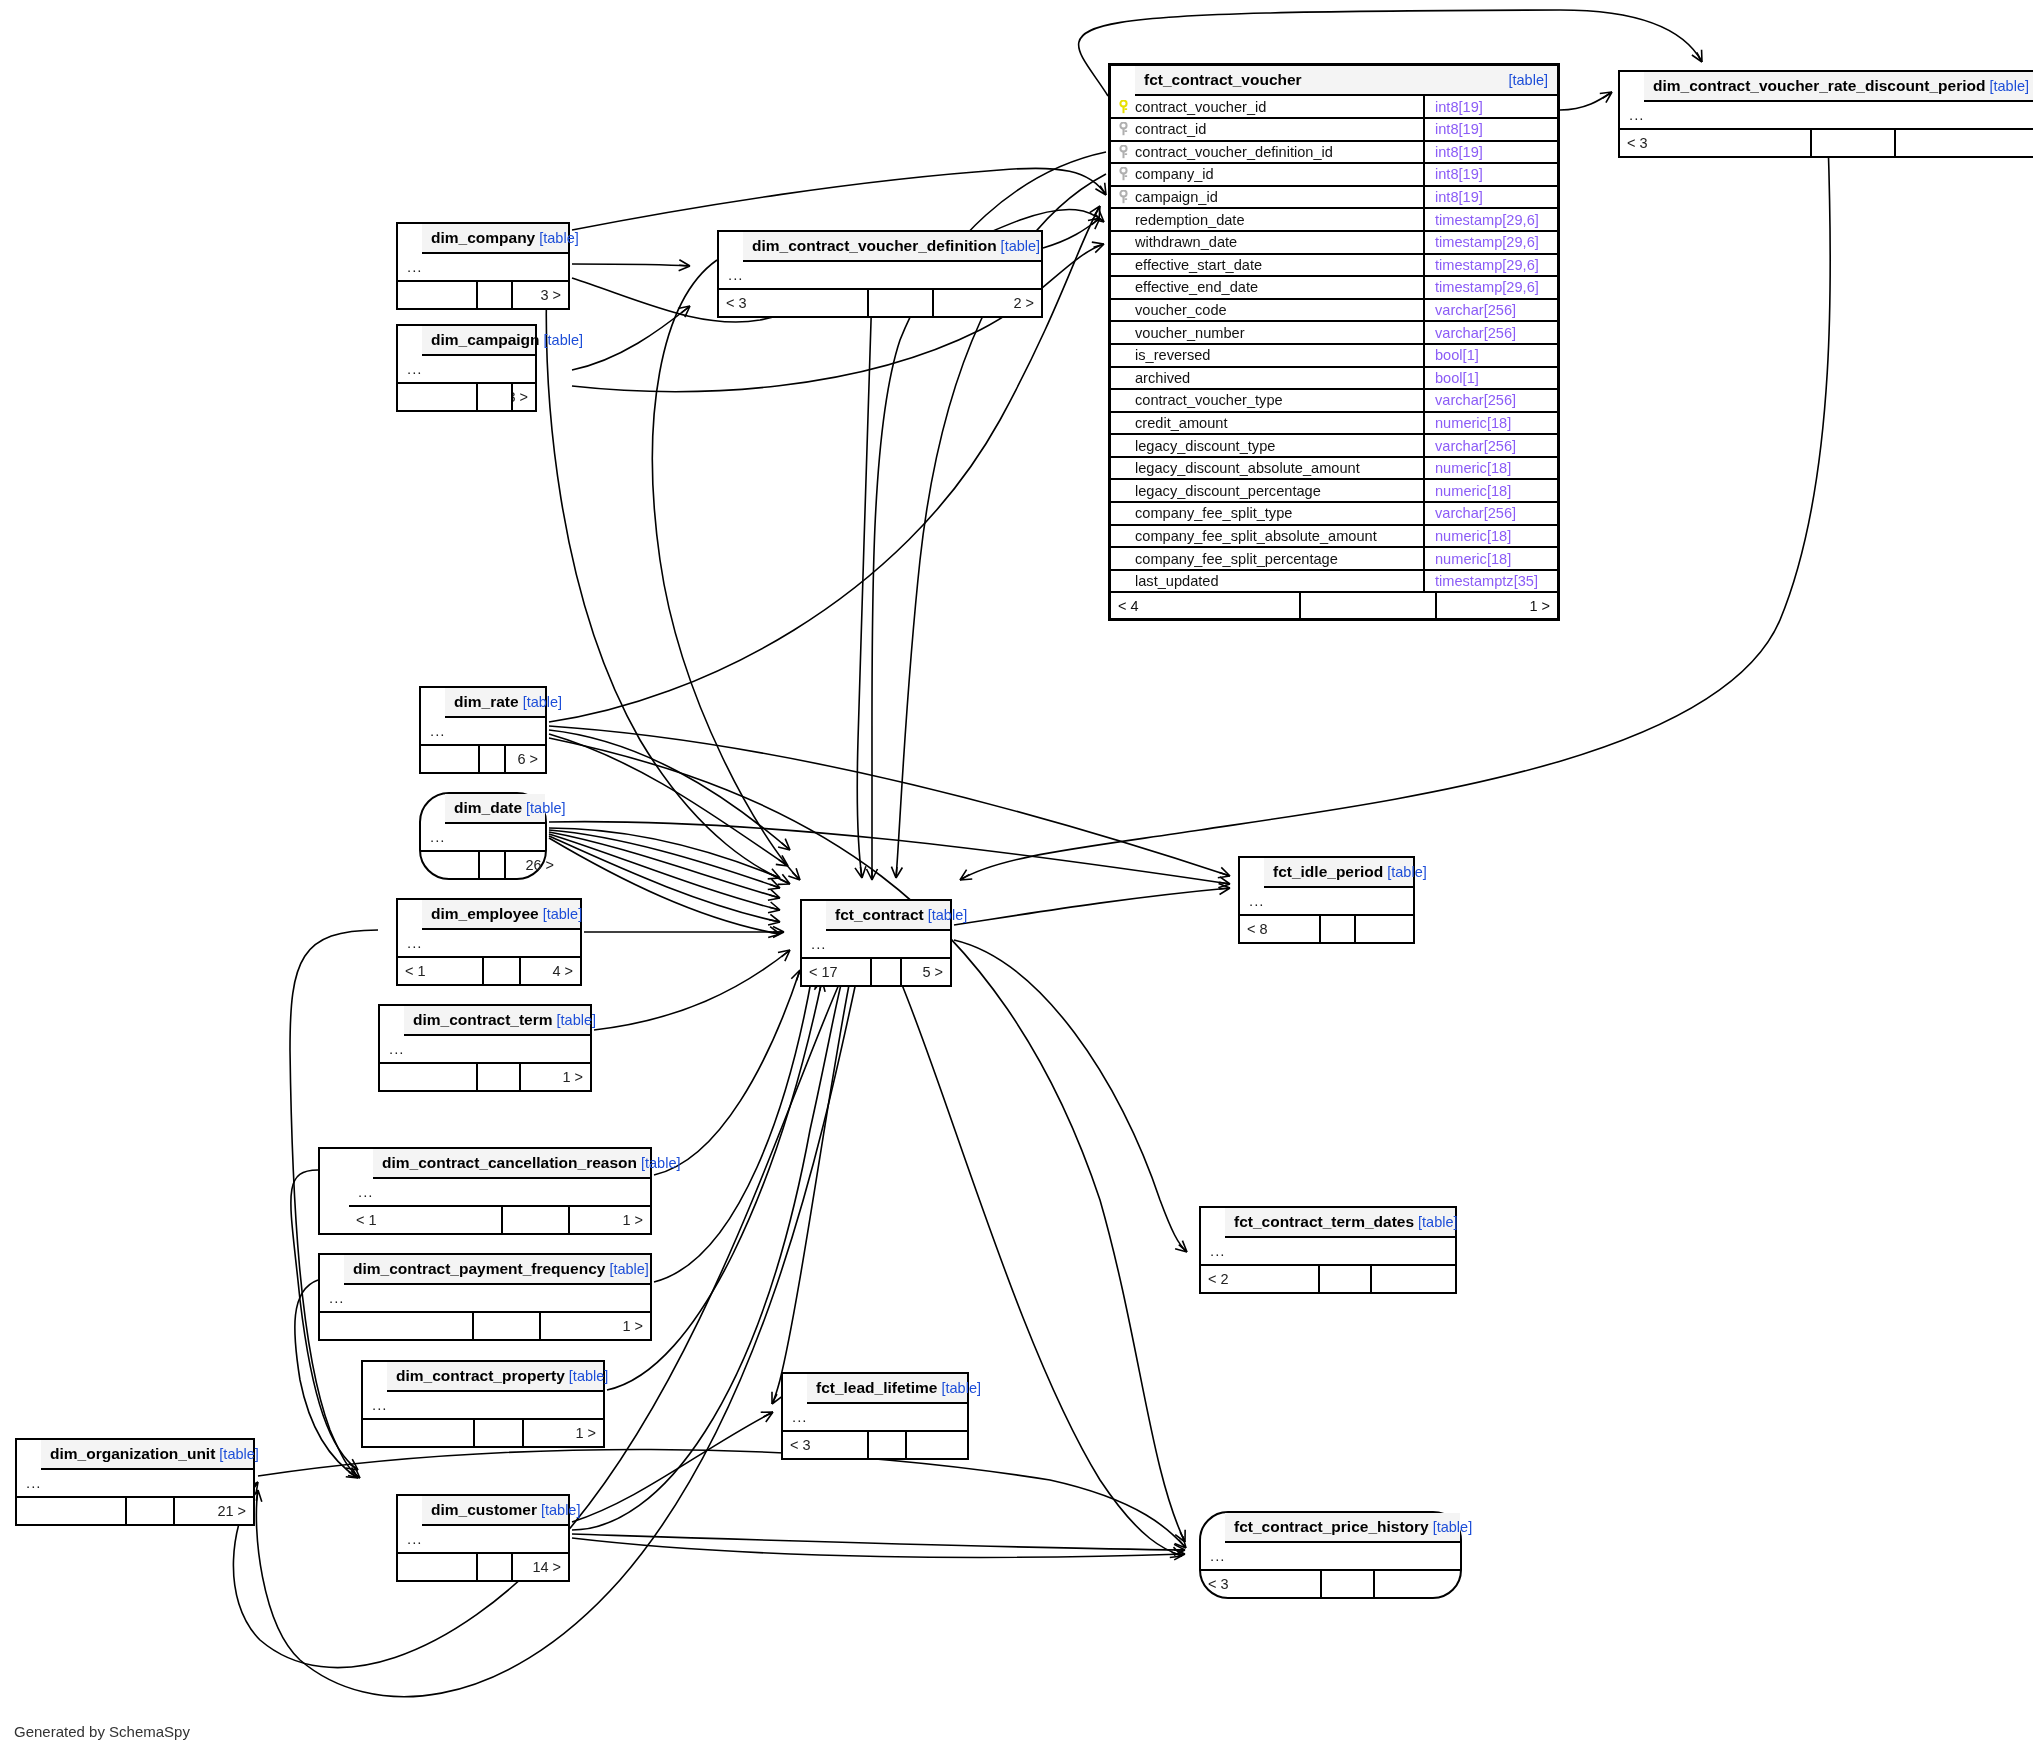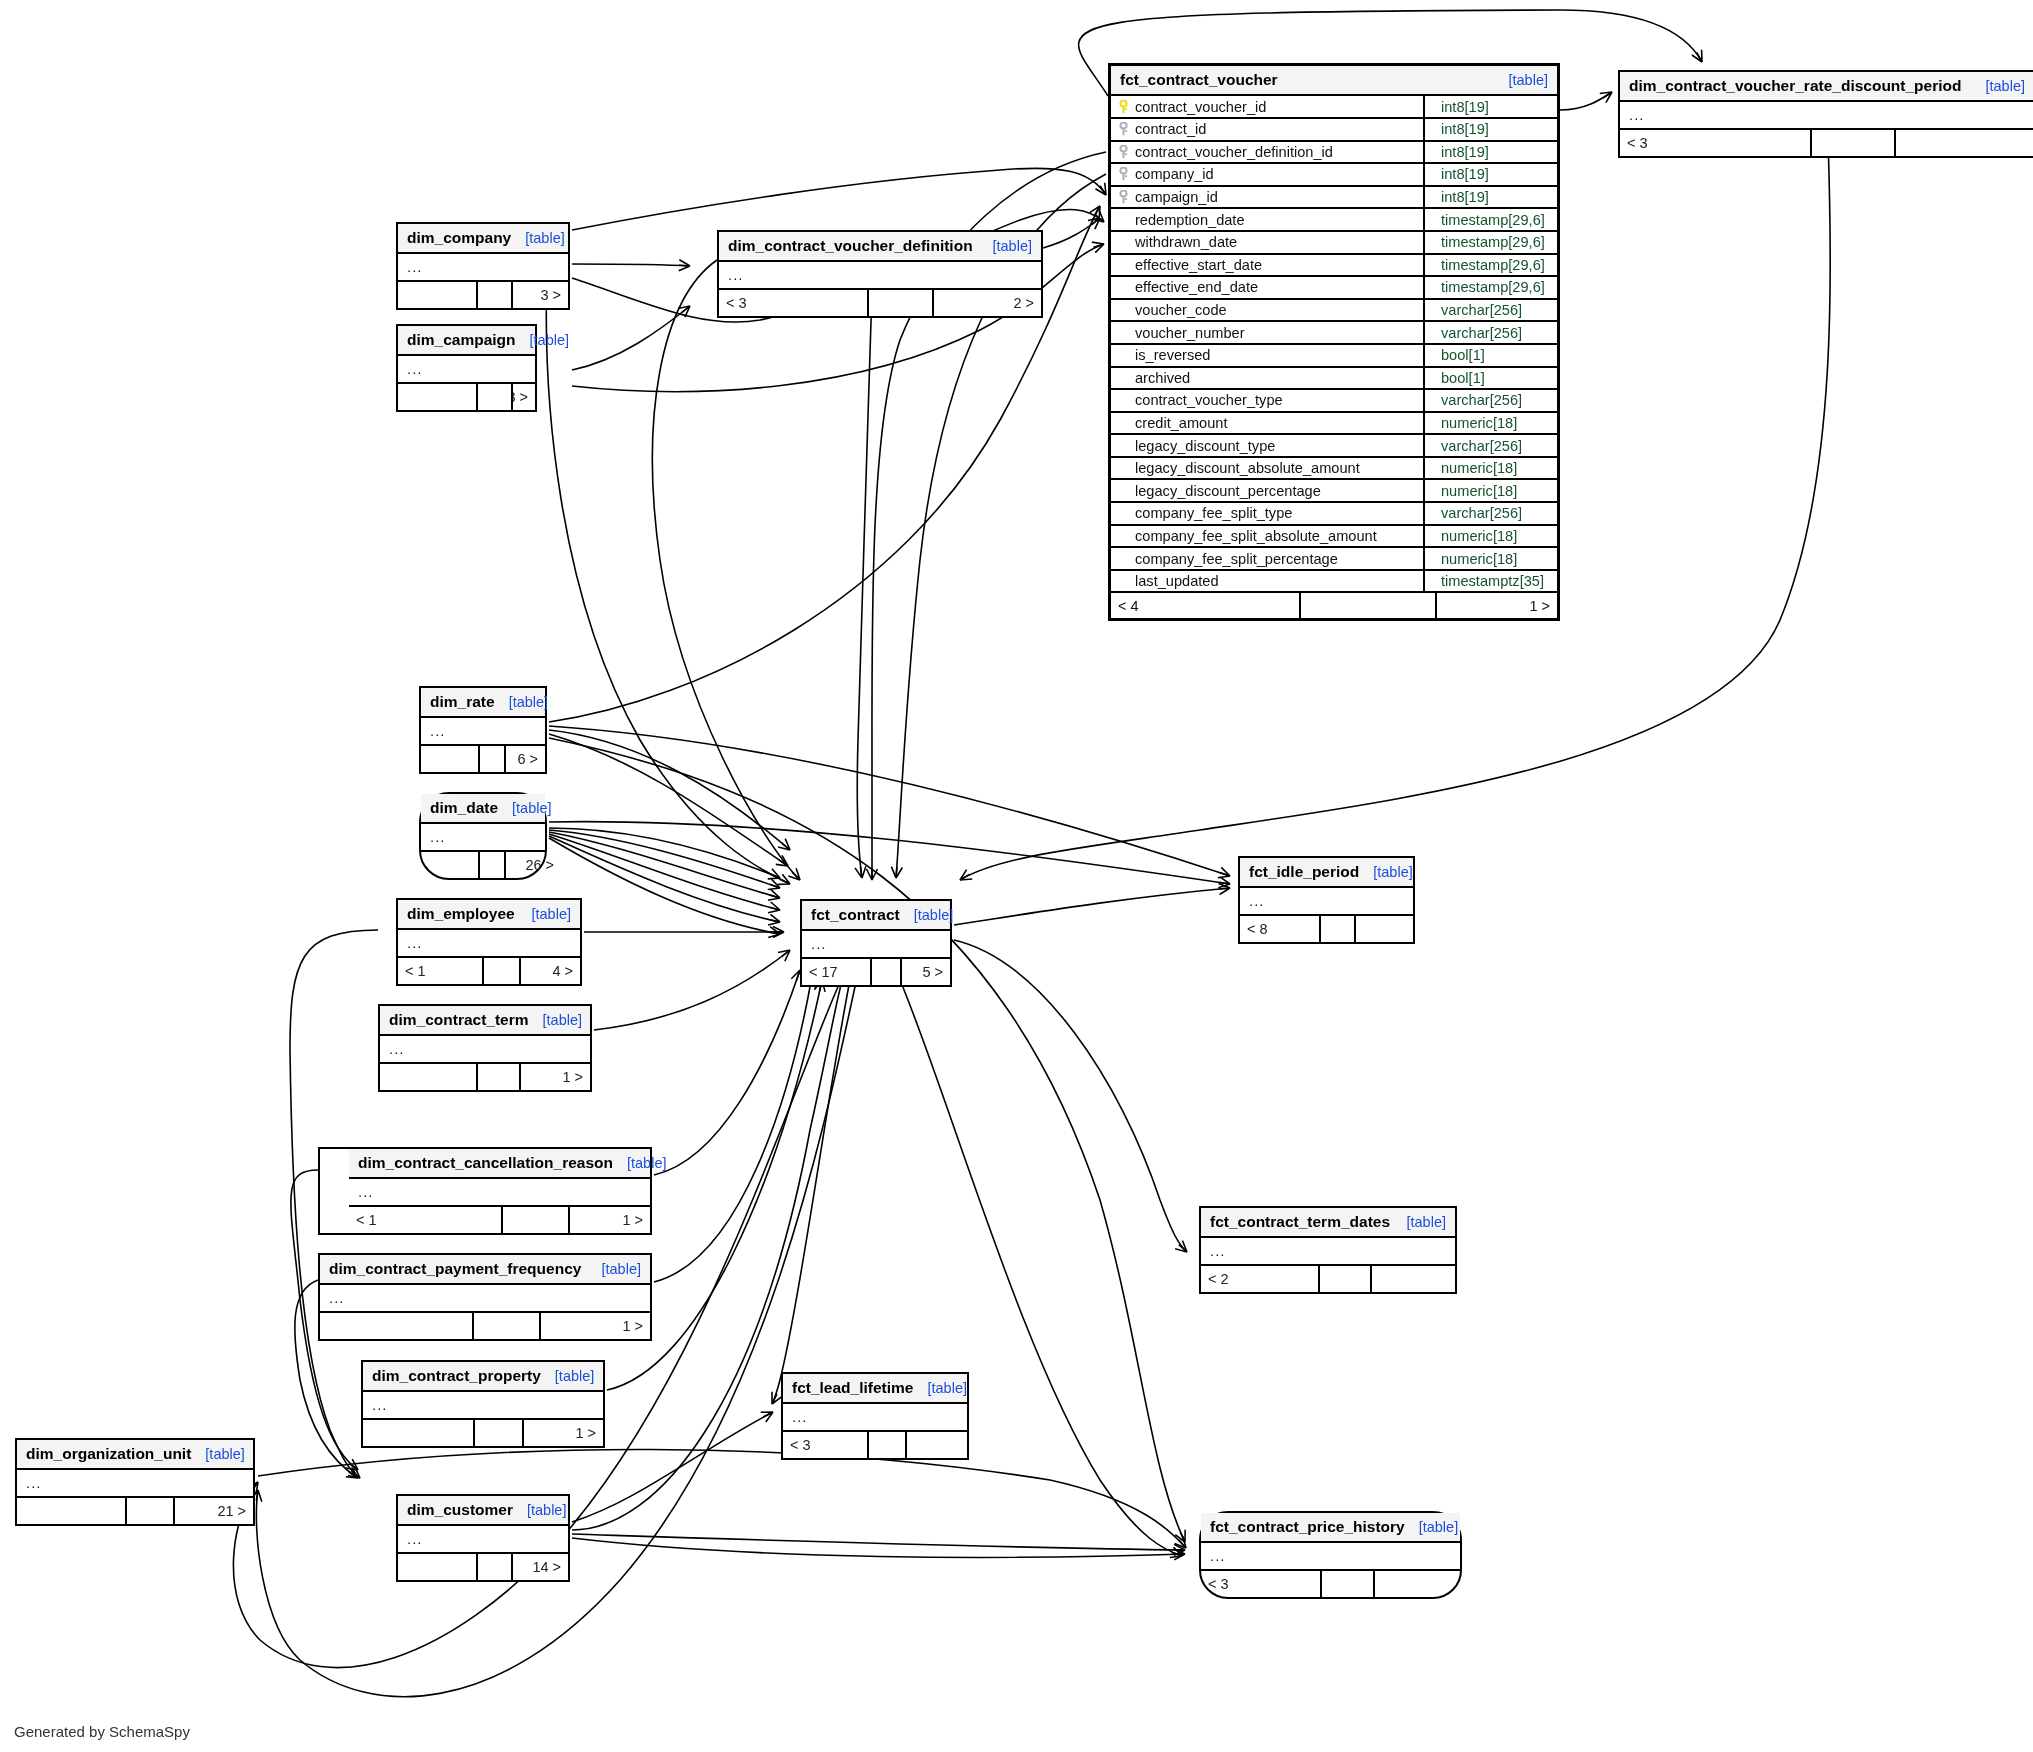--- a/index.html
+++ b/index.html
@@ -40,22 +40,23 @@
   .tbl.major { border-width: 3px; }
   .tbl-title {
     box-sizing: border-box;
     background: #f4f4f4;
     border-bottom: 2px solid #000;
     padding: 4px 9px 5px 9px;
     white-space: nowrap;
     display: flex;
     align-items: baseline;
     justify-content: space-between;
-    gap: 14px;
+    gap: 4px;
     line-height: 1.25;
+    margin-left: 24px;
   }
   .tbl-name {
     font-weight: bold;
     font-size: 15.5px;
     color: #000;
   }
   .tbl-tag {
     font-weight: normal;
     font-size: 14.5px;
     color: #1d4ed8;
@@ -114,24 +115,24 @@
     height: 100%;
     font-size: 14.6px;
     color: #111;
     white-space: nowrap;
   }
   .col-type {
     box-sizing: border-box;
     flex: 1 1 auto;
     display: flex;
     align-items: center;
-    padding-left: 16px;
+    padding-left: 10px;
     height: 100%;
     font-size: 14.6px;
-    color: #14532d;
+    color: #8b5cf6;
     white-space: nowrap;
   }
   .keyslot {
     width: 13px;
     height: 14px;
     flex: 0 0 13px;
     display: inline-block;
   }
   .foot3 {
     display: flex;

